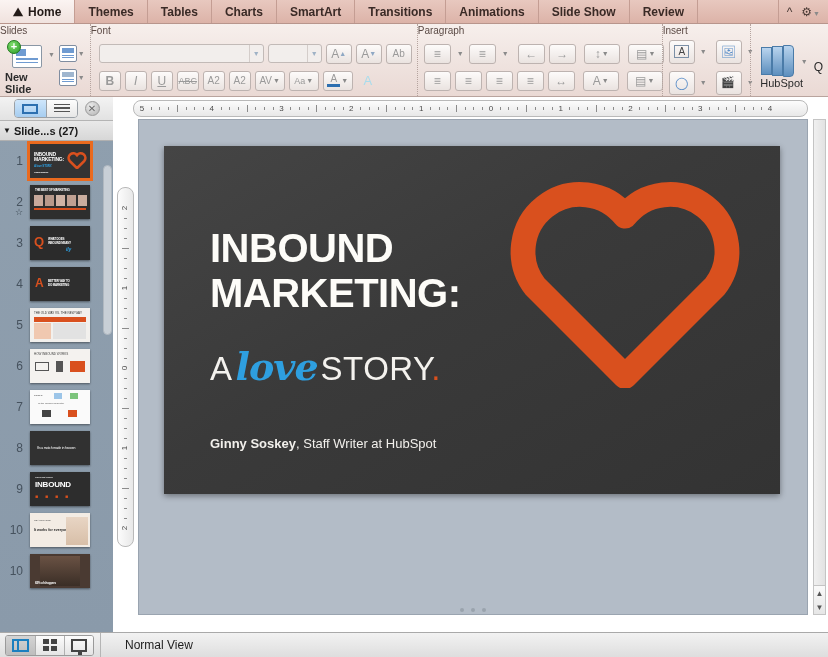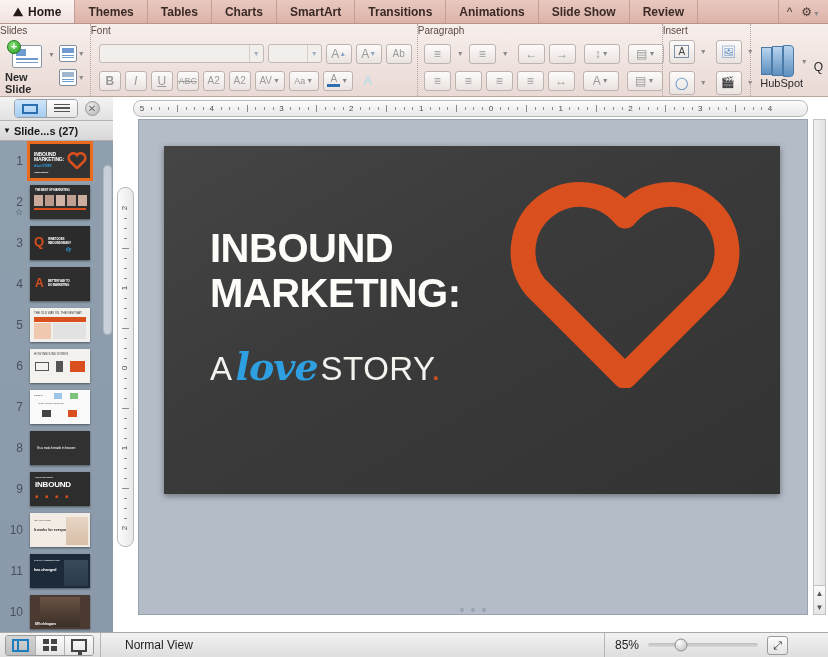--- a/index.html
+++ b/index.html
@@ -622,28 +622,20 @@
 
       <div class="thumb-row">
         <div class="thumb-num">10</div>
         <div class="thumb" style="background:#f3ece4">
           <span style="position:absolute;left:4px;top:6px;font-size:2.5px;color:#555">REASON ONE</span>
           <span style="position:absolute;left:4px;top:15px;font-size:3.5px;color:#222;font-weight:bold">It works for everyone</span>
           <span style="position:absolute;right:2px;top:4px;width:22px;height:28px;background:linear-gradient(#e8d5c4,#d8bfa8)"></span>
         </div>
       </div>
 
-      <div class="thumb-row">
-        <div class="thumb-num">11</div>
-        <div class="thumb" style="background:#1c2a3a">
-          <span class="tt" style="left:4px;top:5px;font-size:2.5px;font-weight:normal">THE WAY PEOPLE SHOP</span>
-          <span class="tt" style="left:4px;top:13px;font-size:4px">has changed</span>
-          <span style="position:absolute;right:2px;top:6px;width:24px;height:26px;background:linear-gradient(#3a4a5c,#2a3a4a)"></span>
-        </div>
-      </div>
 
       <div class="thumb-row">
         <div class="thumb-num">10</div>
         <div class="thumb" style="background:#4a3a32">
           <span style="position:absolute;left:10px;top:2px;width:40px;height:30px;background:linear-gradient(#6a5244,#3a2e26)"></span>
           <span class="tt" style="left:5px;bottom:3px;font-size:3px;z-index:2">82% of shoppers</span>
         </div>
       </div>
     </div>
   </div>
@@ -763,20 +755,23 @@
 
     <div class="canvas">
       <div class="slide">
         <div class="s-title">
           <span>INBOUND</span><br>
           <span>MARKETING:</span>
         </div>
         <div class="s-sub">
           <span>A</span><span class="s-love">love</span><span>STORY</span><span class="s-dot">.</span>
         </div>
+        <div class="s-byline">
+          <b>Ginny Soskey</b><span>, Staff Writer at HubSpot</span>
+        </div>
         <div class="heart">
           <svg width="230" height="210" viewBox="0 0 240 220">
             <path d="M120 208 L26 114 A56 56 0 0 1 120 40 A56 56 0 0 1 214 114 Z" fill="none" stroke="#d9501e" stroke-width="26" stroke-linejoin="round"></path>
           </svg>
         </div>
       </div>
       <div class="canvas-dots">
         <span class="cdot"></span>
           <span class="cdot"></span>
           <span class="cdot"></span>
@@ -803,22 +798,15 @@
             <i></i>
             <i></i>
             <i></i>
           </span>
         </div>
       <div class="vb">
           <span class="vb-pres"></span>
         </div>
     </div>
     <div class="st-cell st-view">Normal View</div>
-    <div class="st-cell st-zoom">
-      <span>85%</span>
-      <span class="zslider">
-          <span class="zknob"></span>
-        </span>
-      <span class="fitbtn">⤢</span>
-    </div>
     <div class="grip"></div>
   </div>
 </div>
 
 </body></html>

